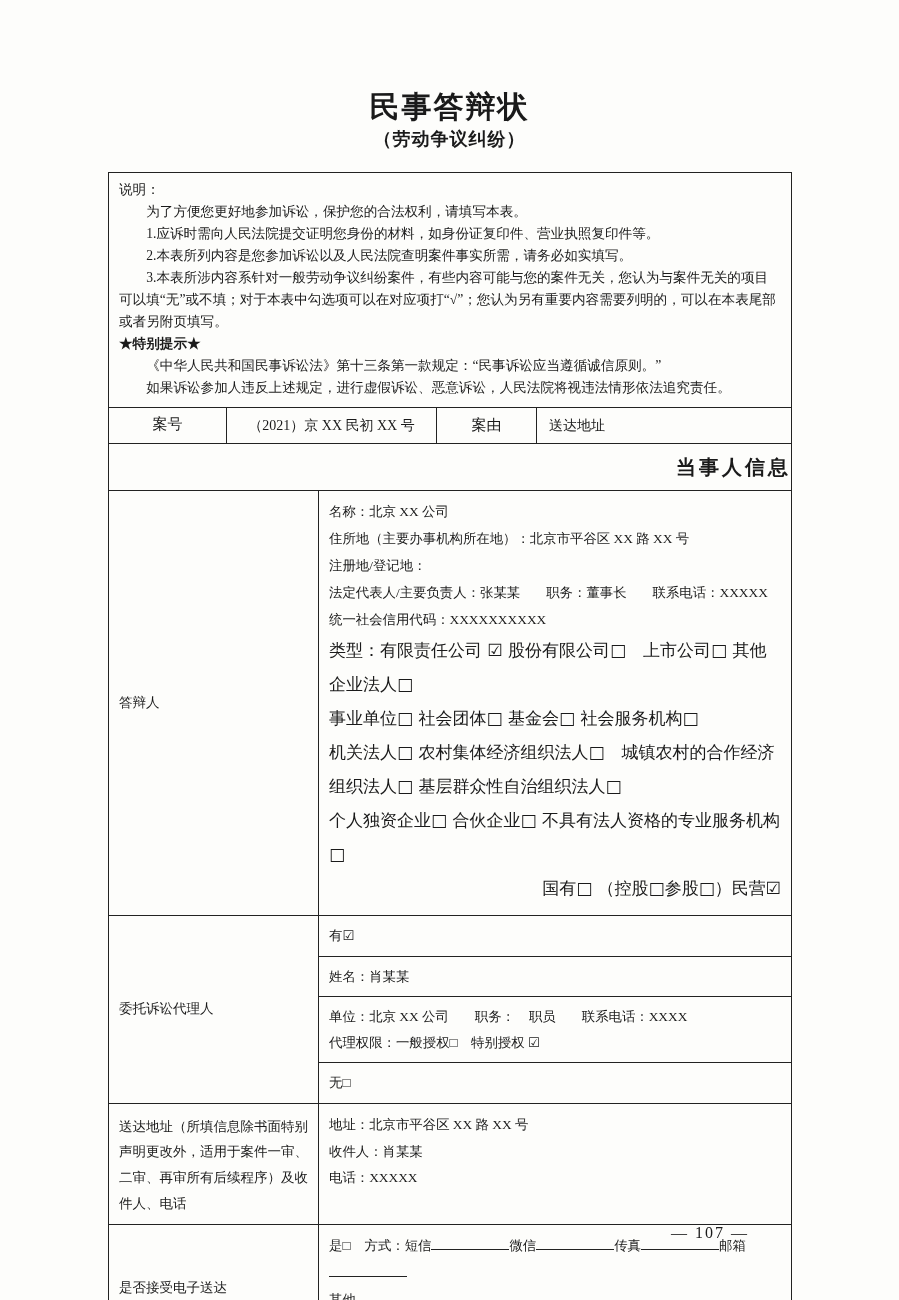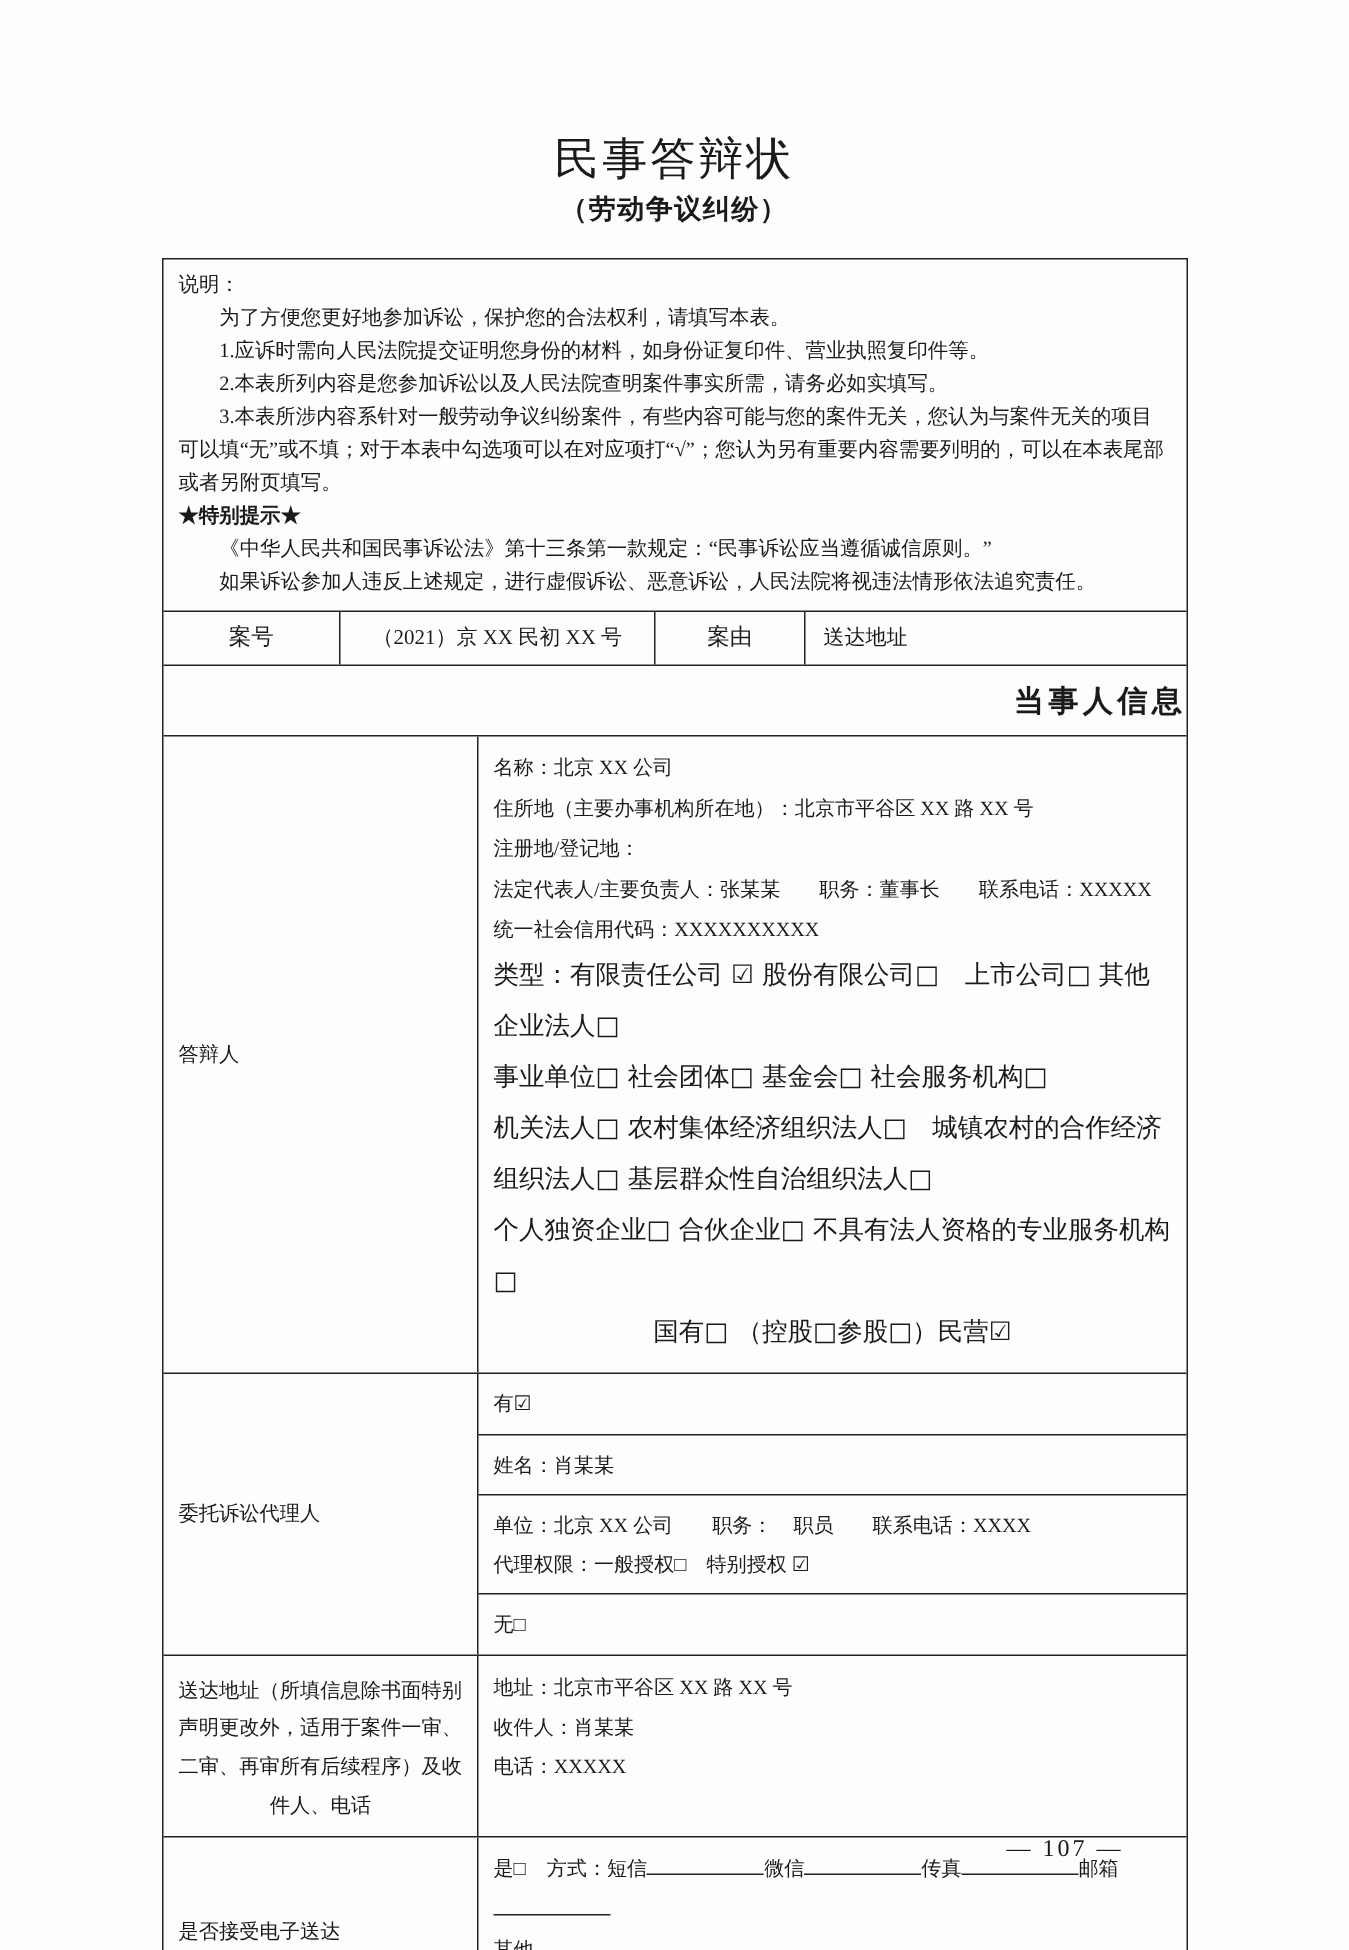--- a/index.html
+++ b/index.html
@@ -16,21 +16,21 @@
     left:0;top:0;
     width:899px;height:1300px;
     padding:0;
   }
   .title-block{
     text-align:center;
     margin-top:88px;
   }
   .title-main{
     font-size:30px;
-    font-weight:normal;
+    font-weight:bold;
     letter-spacing:2px;
     line-height:1.25;
   }
   .title-sub{
     font-size:18px;
     font-weight:bold;
     letter-spacing:1px;
     line-height:1.3;
     margin-top:2px;
   }
@@ -46,21 +46,21 @@
     display:flex;
     border-bottom:1.2px solid #222;
   }
   .row:last-child{border-bottom:none;}
   .cell{
     padding:6px 8px;
     box-sizing:border-box;
     font-size:13.5px;
     line-height:1.55;
   }
-  .bordered-right{border-right:1.2px solid #222;text-align:center;}
+  .bordered-right{border-right:1.2px solid #222;}
 
   
   .note{
     padding:6px 10px 8px 10px;
     font-size:13.6px;
     line-height:1.62;
   }
   .note p{margin:0;font-family:Liberation Serif, serif;}
   .indent2{text-indent:2em;}
   .note .star{font-weight:bold;}
@@ -159,21 +159,21 @@
         <div>住所地（主要办事机构所在地）：北京市平谷区 XX 路 XX 号</div>
         <div>注册地/登记地：</div>
         <div>
           <span>法定代表人/主要负责人：张某某</span><span class="gap"></span><span>职务：</span><span>董事长</span><span class="gap"></span><span>联系电话：</span><span>XXXXX</span>
         </div>
         <div>统一社会信用代码：XXXXXXXXXX</div>
         <div class="cb">类型：有限责任公司 ☑ 股份有限公司□　上市公司□ 其他企业法人□</div>
         <div class="cb">事业单位□ 社会团体□ 基金会□ 社会服务机构□</div>
         <div class="cb">机关法人□ 农村集体经济组织法人□　城镇农村的合作经济组织法人□ 基层群众性自治组织法人□</div>
         <div class="cb">个人独资企业□ 合伙企业□ 不具有法人资格的专业服务机构□</div>
-        <div class="cb" style="text-align:center;">国有□ （控股□参股□）民营☑</div>
+        <div class="cb" style="text-align:right;">国有□ （控股□参股□）民营☑</div>
       </div>
     </div>
 
     <div class="row">
       <div class="cell label-cell bordered-right">委托诉讼代理人</div>
       <div class="nested">
         <div class="bb">有☑</div>
         <div class="bb">姓名：肖某某</div>
         <div class="bb">
           <div>

